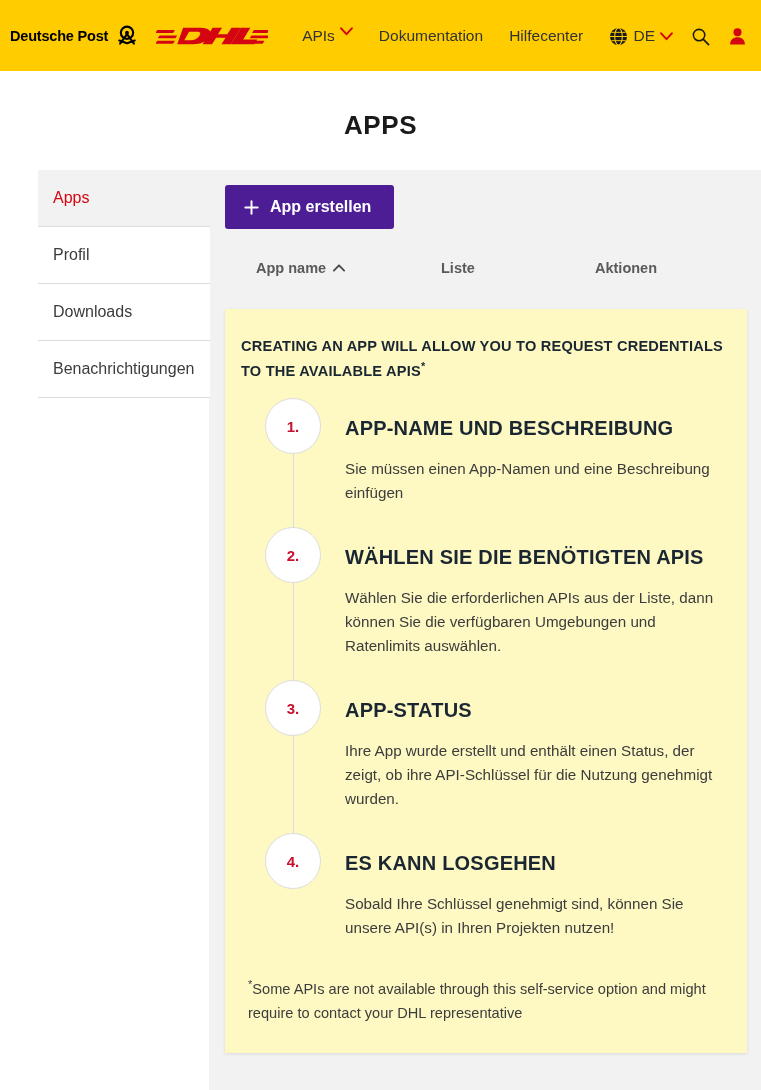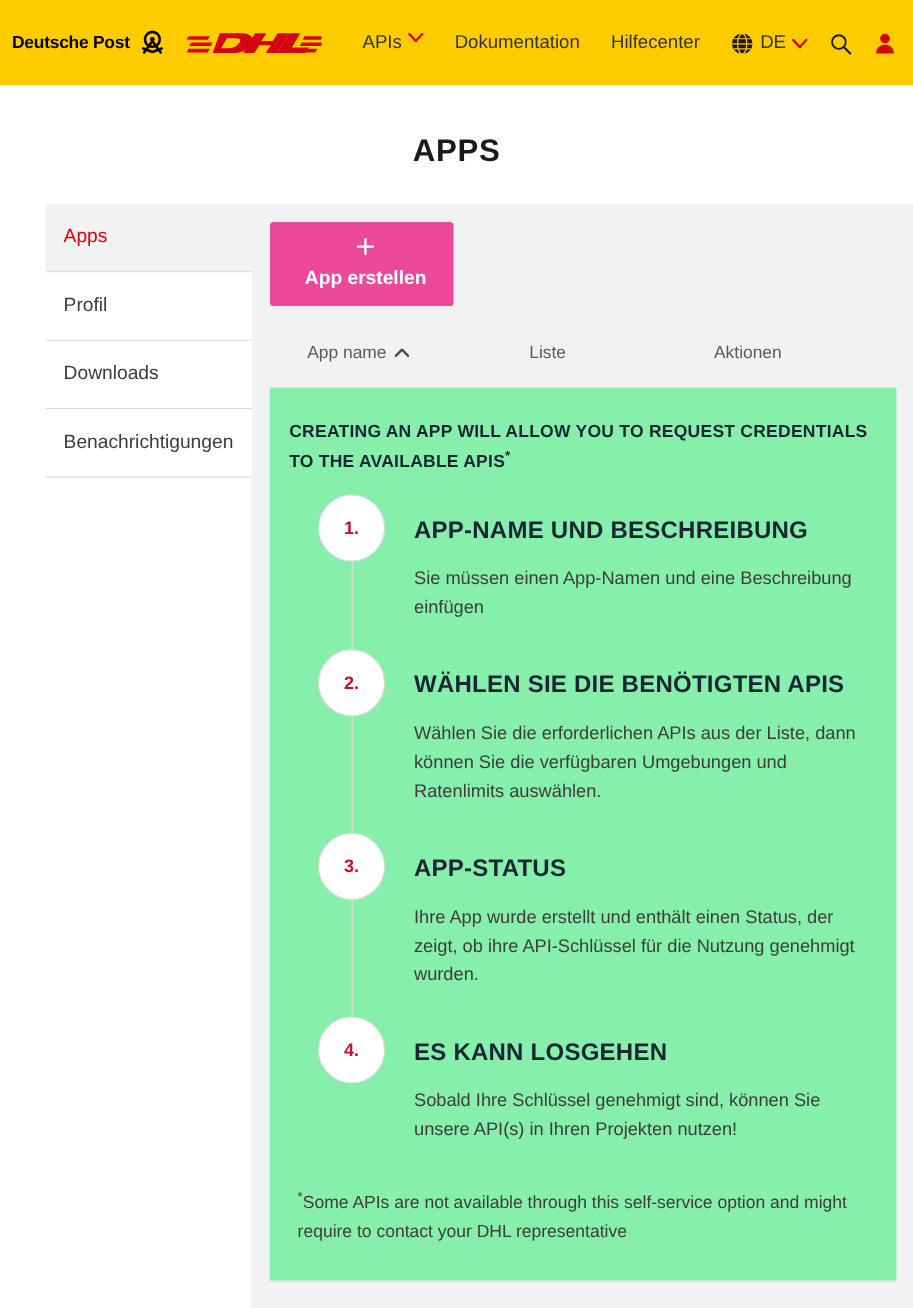--- a/index.html
+++ b/index.html
@@ -131,59 +131,59 @@
     background: #f2f2f2;
     margin-left: -1px;
     min-height: 928px;
     padding: 15px 14px 46px 16px;
   }
 
   .create-btn {
     display: inline-flex;
     align-items: center;
     gap: 11px;
-    background: #ec4899;
+    background: #4c1d95;
     color: #ffffff;
     border: none;
     border-radius: 3px;
     font-family: "Liberation Sans", sans-serif;
     font-size: 16px;
     font-weight: bold;
-    padding: 13px 23px 13px 29px;
+    padding: 13px 23px 13px 19px;
     cursor: pointer;
-    flex-direction: column;
   }
   .plus {
     width: 15px; height: 15px; display: inline-block;
   }
 
   .table-head {
     display: flex;
     align-items: center;
     margin-top: 21px;
     padding: 0 0 0 31px;
     height: 36px;
     font-size: 14.5px;
     color: #5a5a5a;
+    font-weight: bold;
   }
   .th-name {
     width: 185px;
     display: flex;
     align-items: center;
     gap: 7px;
     cursor: pointer;
   }
   .th-status { width: 154px; }
   .th-actions { width: 120px; }
   .chev-up { width: 12px; height: 8px; display: inline-block; }
 
   
   .card {
-    background: #86efac;
-    margin-top: 11px;
+    background: #fef9c3;
+    margin-top: 23px;
     padding: 26px 12px 28px 16px;
     box-shadow: 0 1px 3px rgba(0,0,0,0.10);
   }
 
   .card-h1 {
     font-size: 14.6px;
     font-weight: bold;
     color: #1a2732;
     letter-spacing: 0.2px;
     line-height: 1.55;

